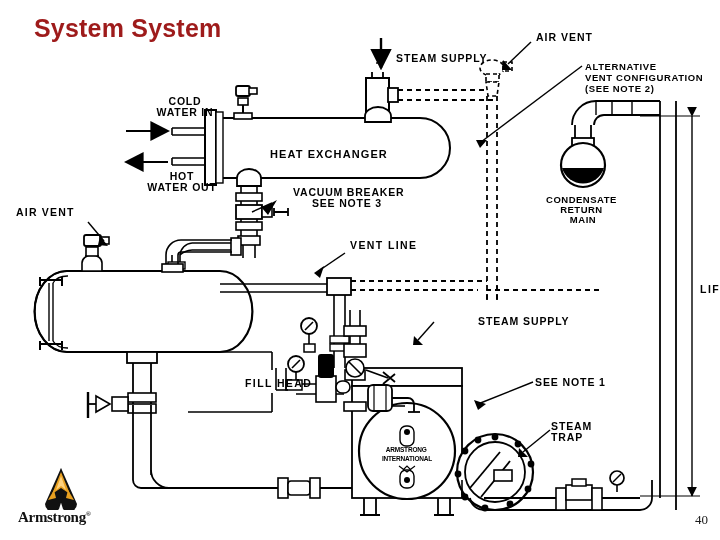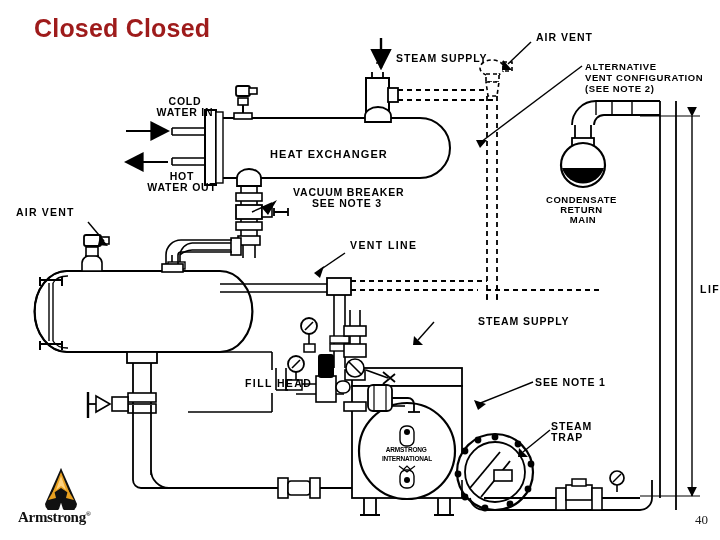--- a/index.html
+++ b/index.html
@@ -23,21 +23,21 @@
         font-family:"Liberation Serif",serif;font-weight:bold;
         font-size:15px;color:#111;letter-spacing:-.3px;white-space:nowrap;}
   .logo .reg{font-size:7px;vertical-align:super;}
   .logo svg{position:absolute;left:12px;top:0;}
 </style>
 </head>
 <body>
 
 <div id="slide">
 
-  <div class="title">Closed Closed</div>
+  <div class="title">System System</div>
 
   <svg id="dwg" viewBox="0 0 720 540">
     <defs>
       <marker id="ah" markerWidth="9" markerHeight="9" refX="8" refY="4.5" orient="auto">
         <path d="M0,0 L9,4.5 L0,9 z" fill="#000"></path>
       </marker>
       <marker id="ahs" markerWidth="7" markerHeight="7" refX="6.5" refY="3.5" orient="auto">
         <path d="M0,0 L7,3.5 L0,7 z" fill="#000"></path>
       </marker>
       <marker id="ahb" markerWidth="7" markerHeight="7" refX="0.5" refY="3.5" orient="auto">

